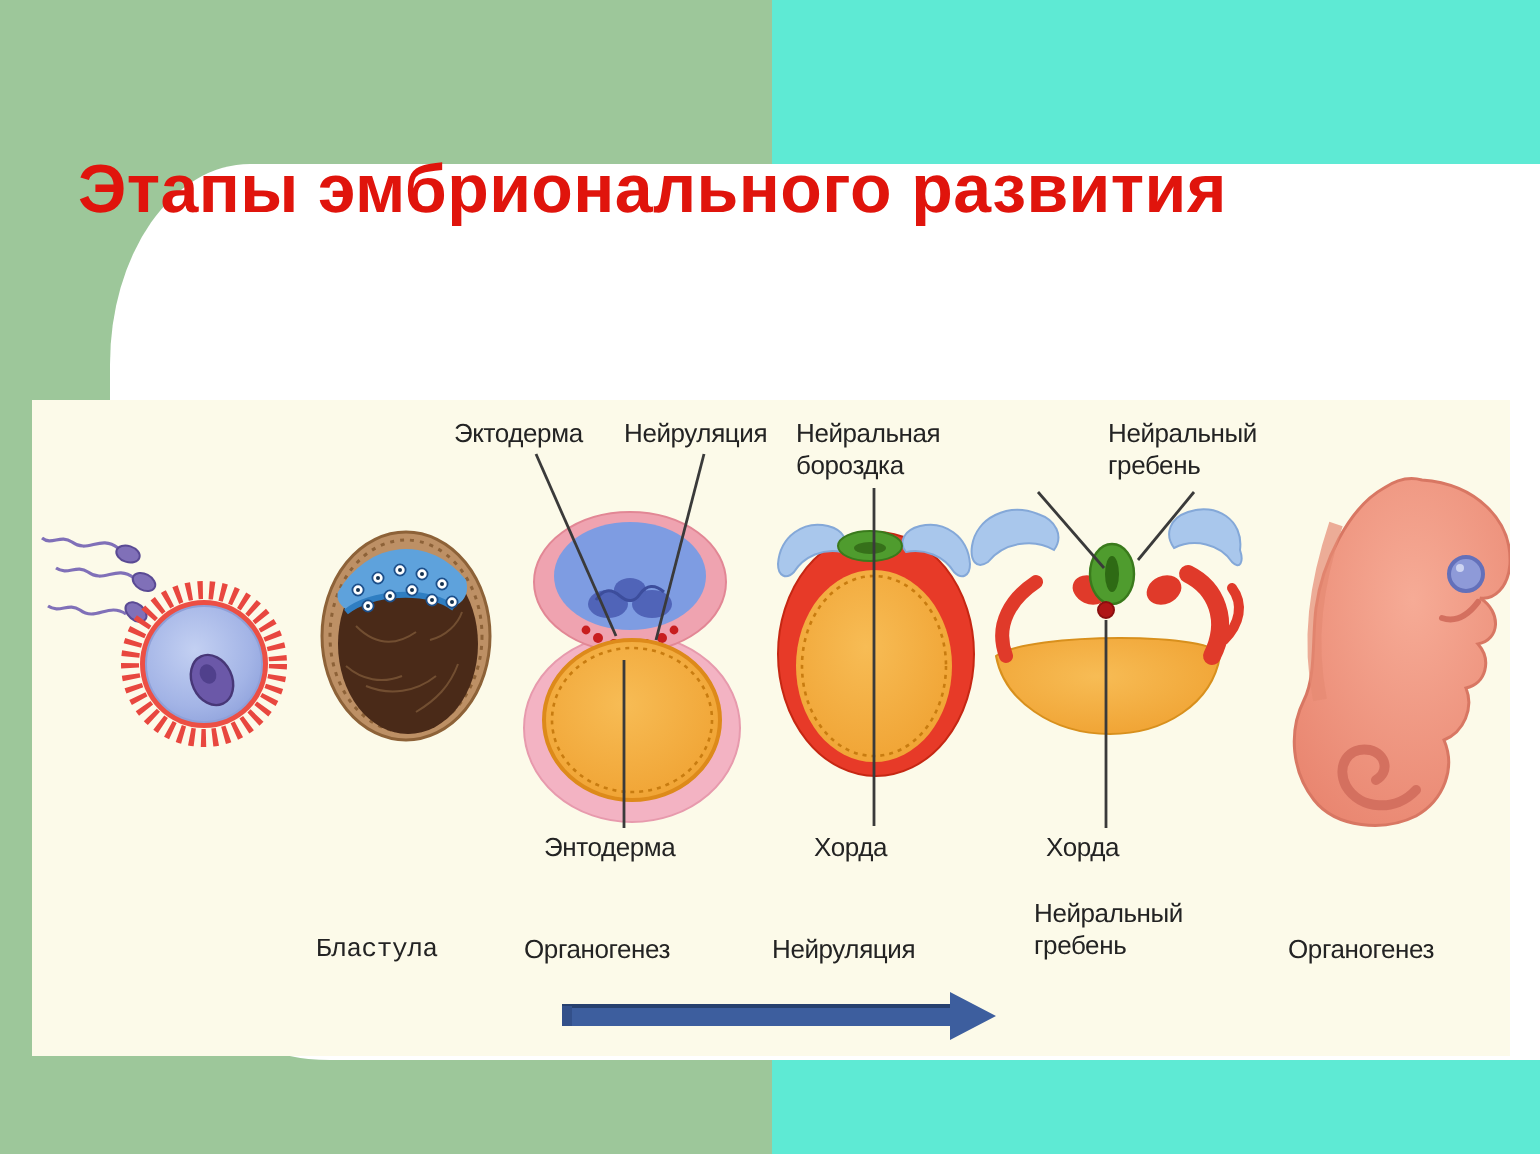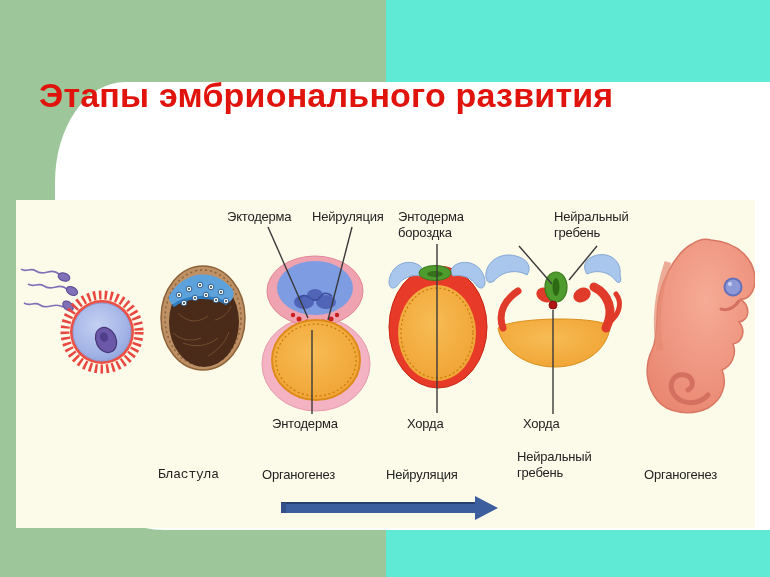--- a/index.html
+++ b/index.html
@@ -205,21 +205,21 @@
 
       <g>
         <path d="M265,303 L459,303 L459,296 L482,308 L459,320 L459,313 L265,313 Z" fill="#3d5e9e"></path>
         <path d="M265,303 L459,303" stroke="#27406e" stroke-width="2"></path>
         <rect x="265" y="303" width="5" height="10" fill="#33508a"></rect>
       </g>
     </svg>
 
     <div class="lbl lbl-ectoderm">Эктодерма</div>
     <div class="lbl lbl-mesoderm">Нейруляция</div>
-    <div class="lbl lbl-groove">Энтодерма бороздка</div>
+    <div class="lbl lbl-groove">Нейральная бороздка</div>
     <div class="lbl lbl-crest-top">Нейральный гребень</div>
 
     <div class="lbl lbl-entoderm">Энтодерма</div>
     <div class="lbl lbl-chorda1">Хорда</div>
     <div class="lbl lbl-chorda2">Хорда</div>
 
     <div class="lbl lbl-stage-blas">Бластула</div>
     <div class="lbl lbl-stage-gast">Органогенез</div>
     <div class="lbl lbl-stage-neur">Нейруляция</div>
     <div class="lbl lbl-stage-crest">Нейральный гребень</div>

